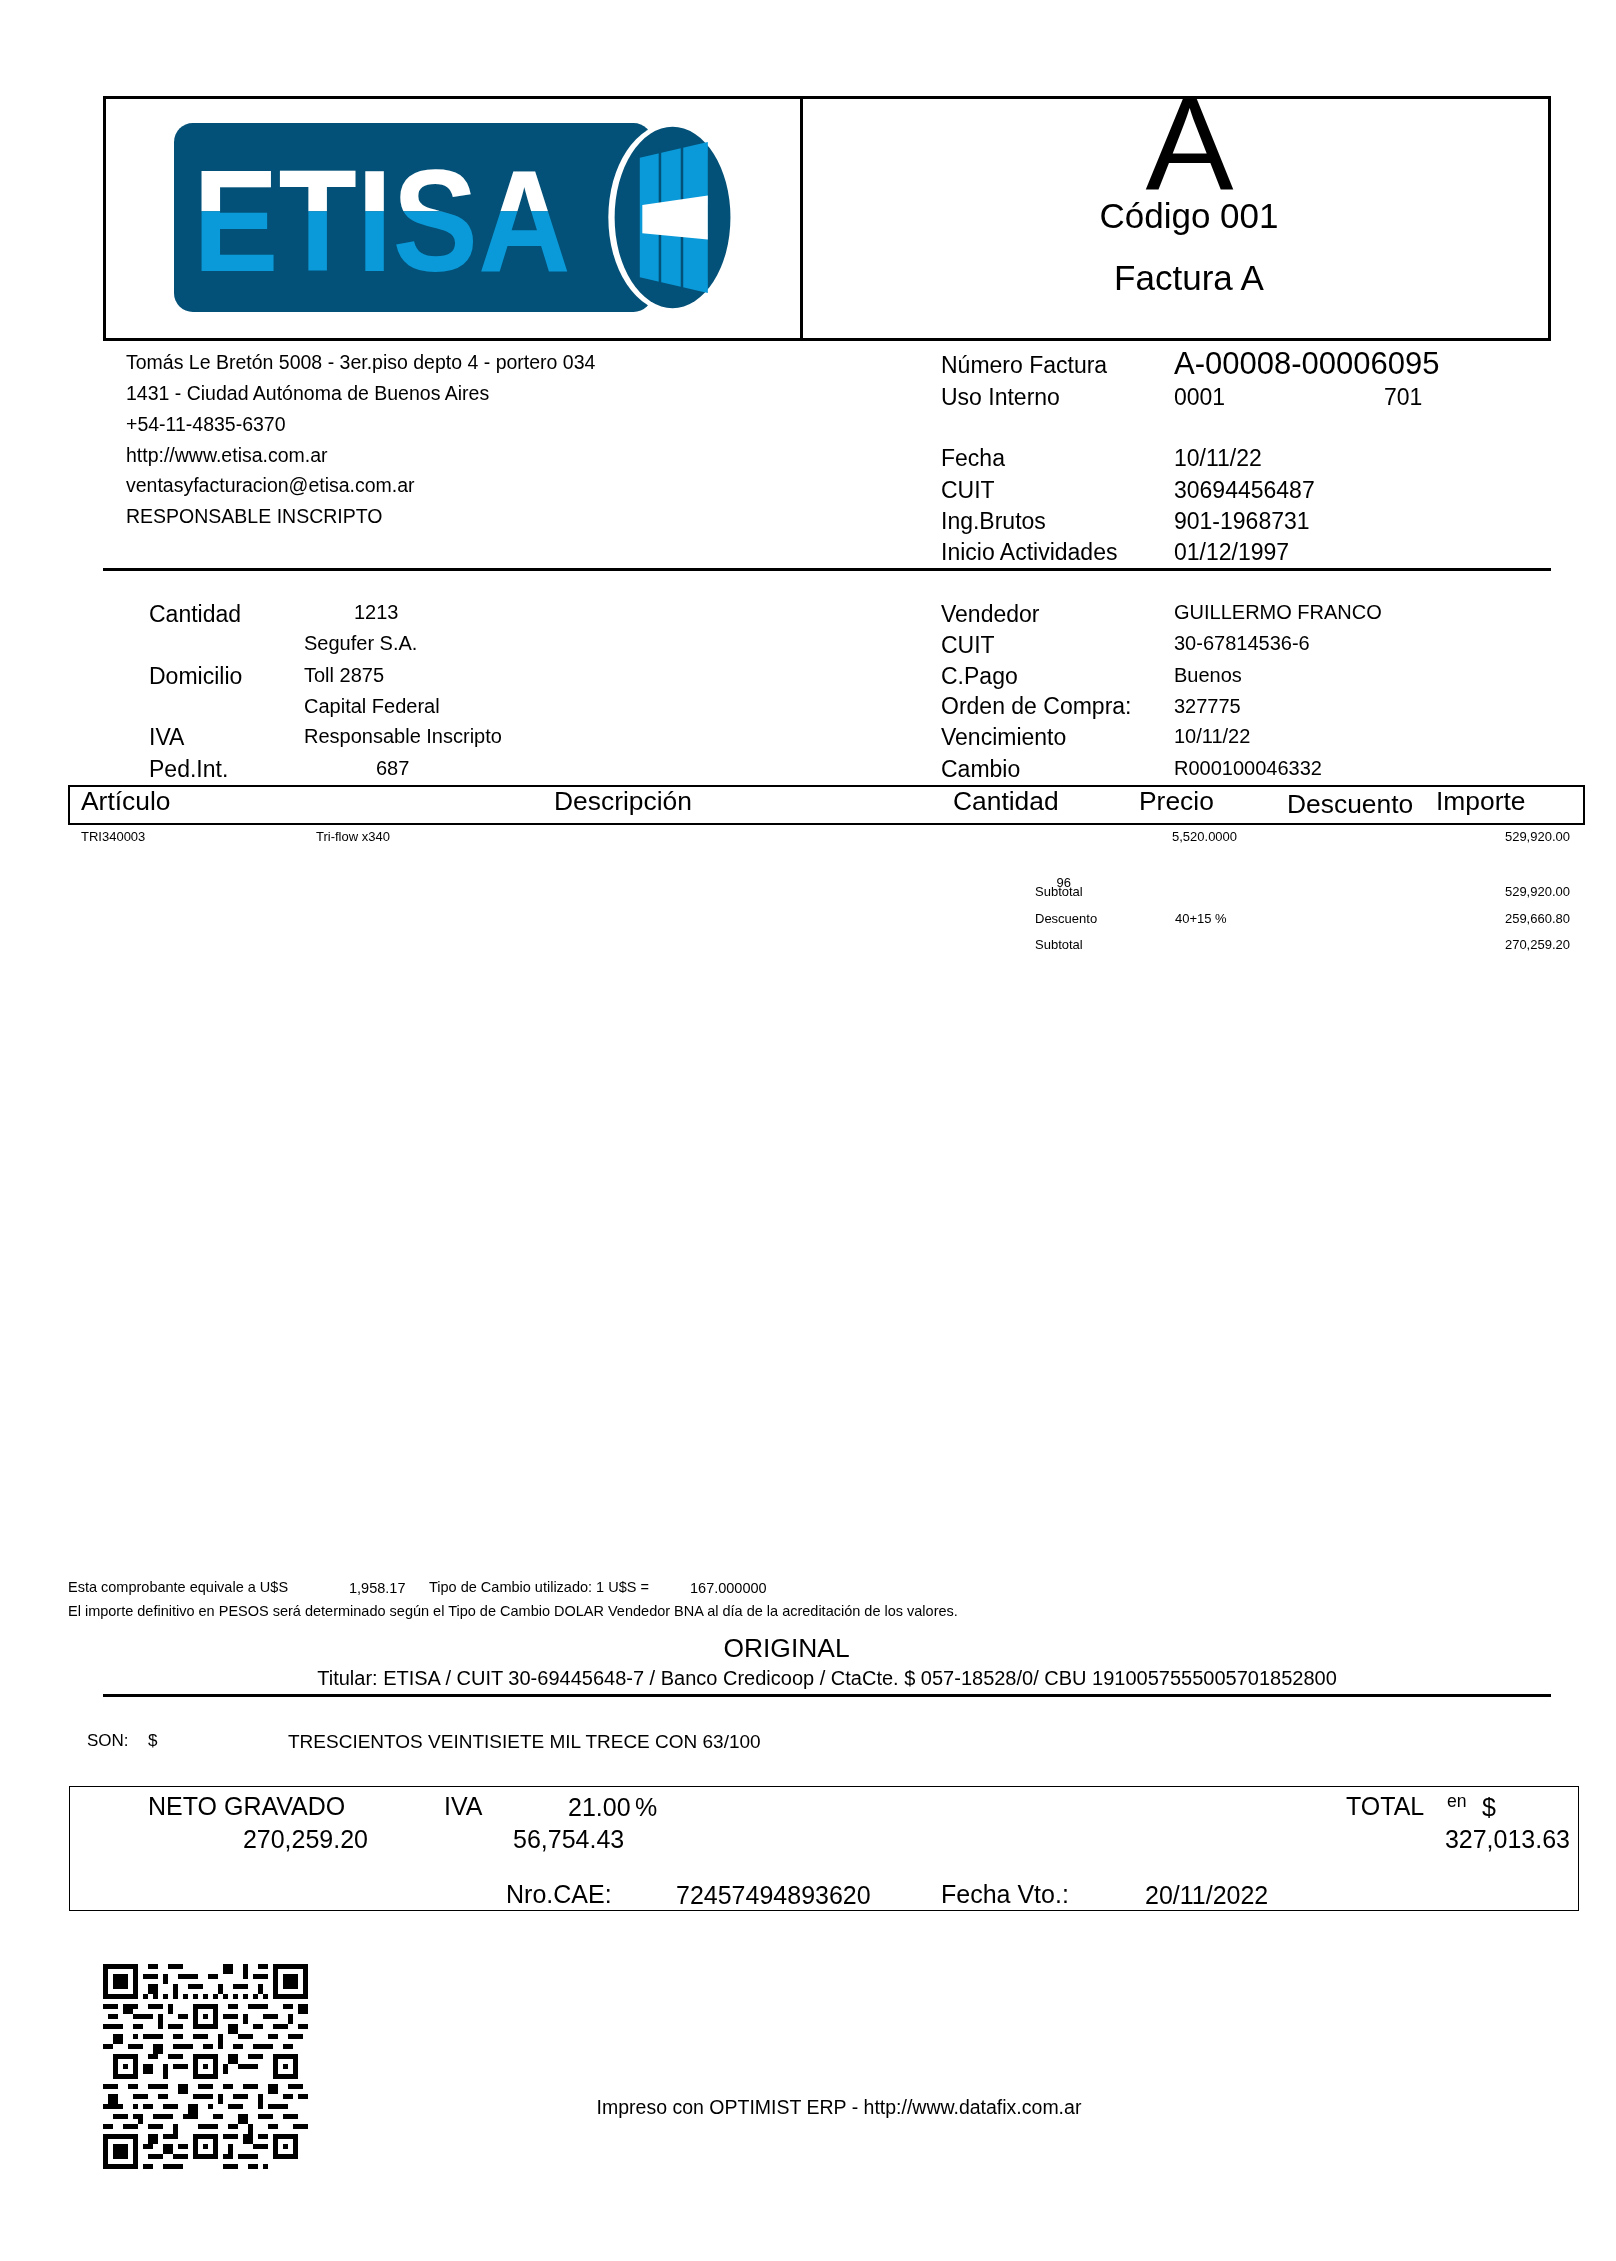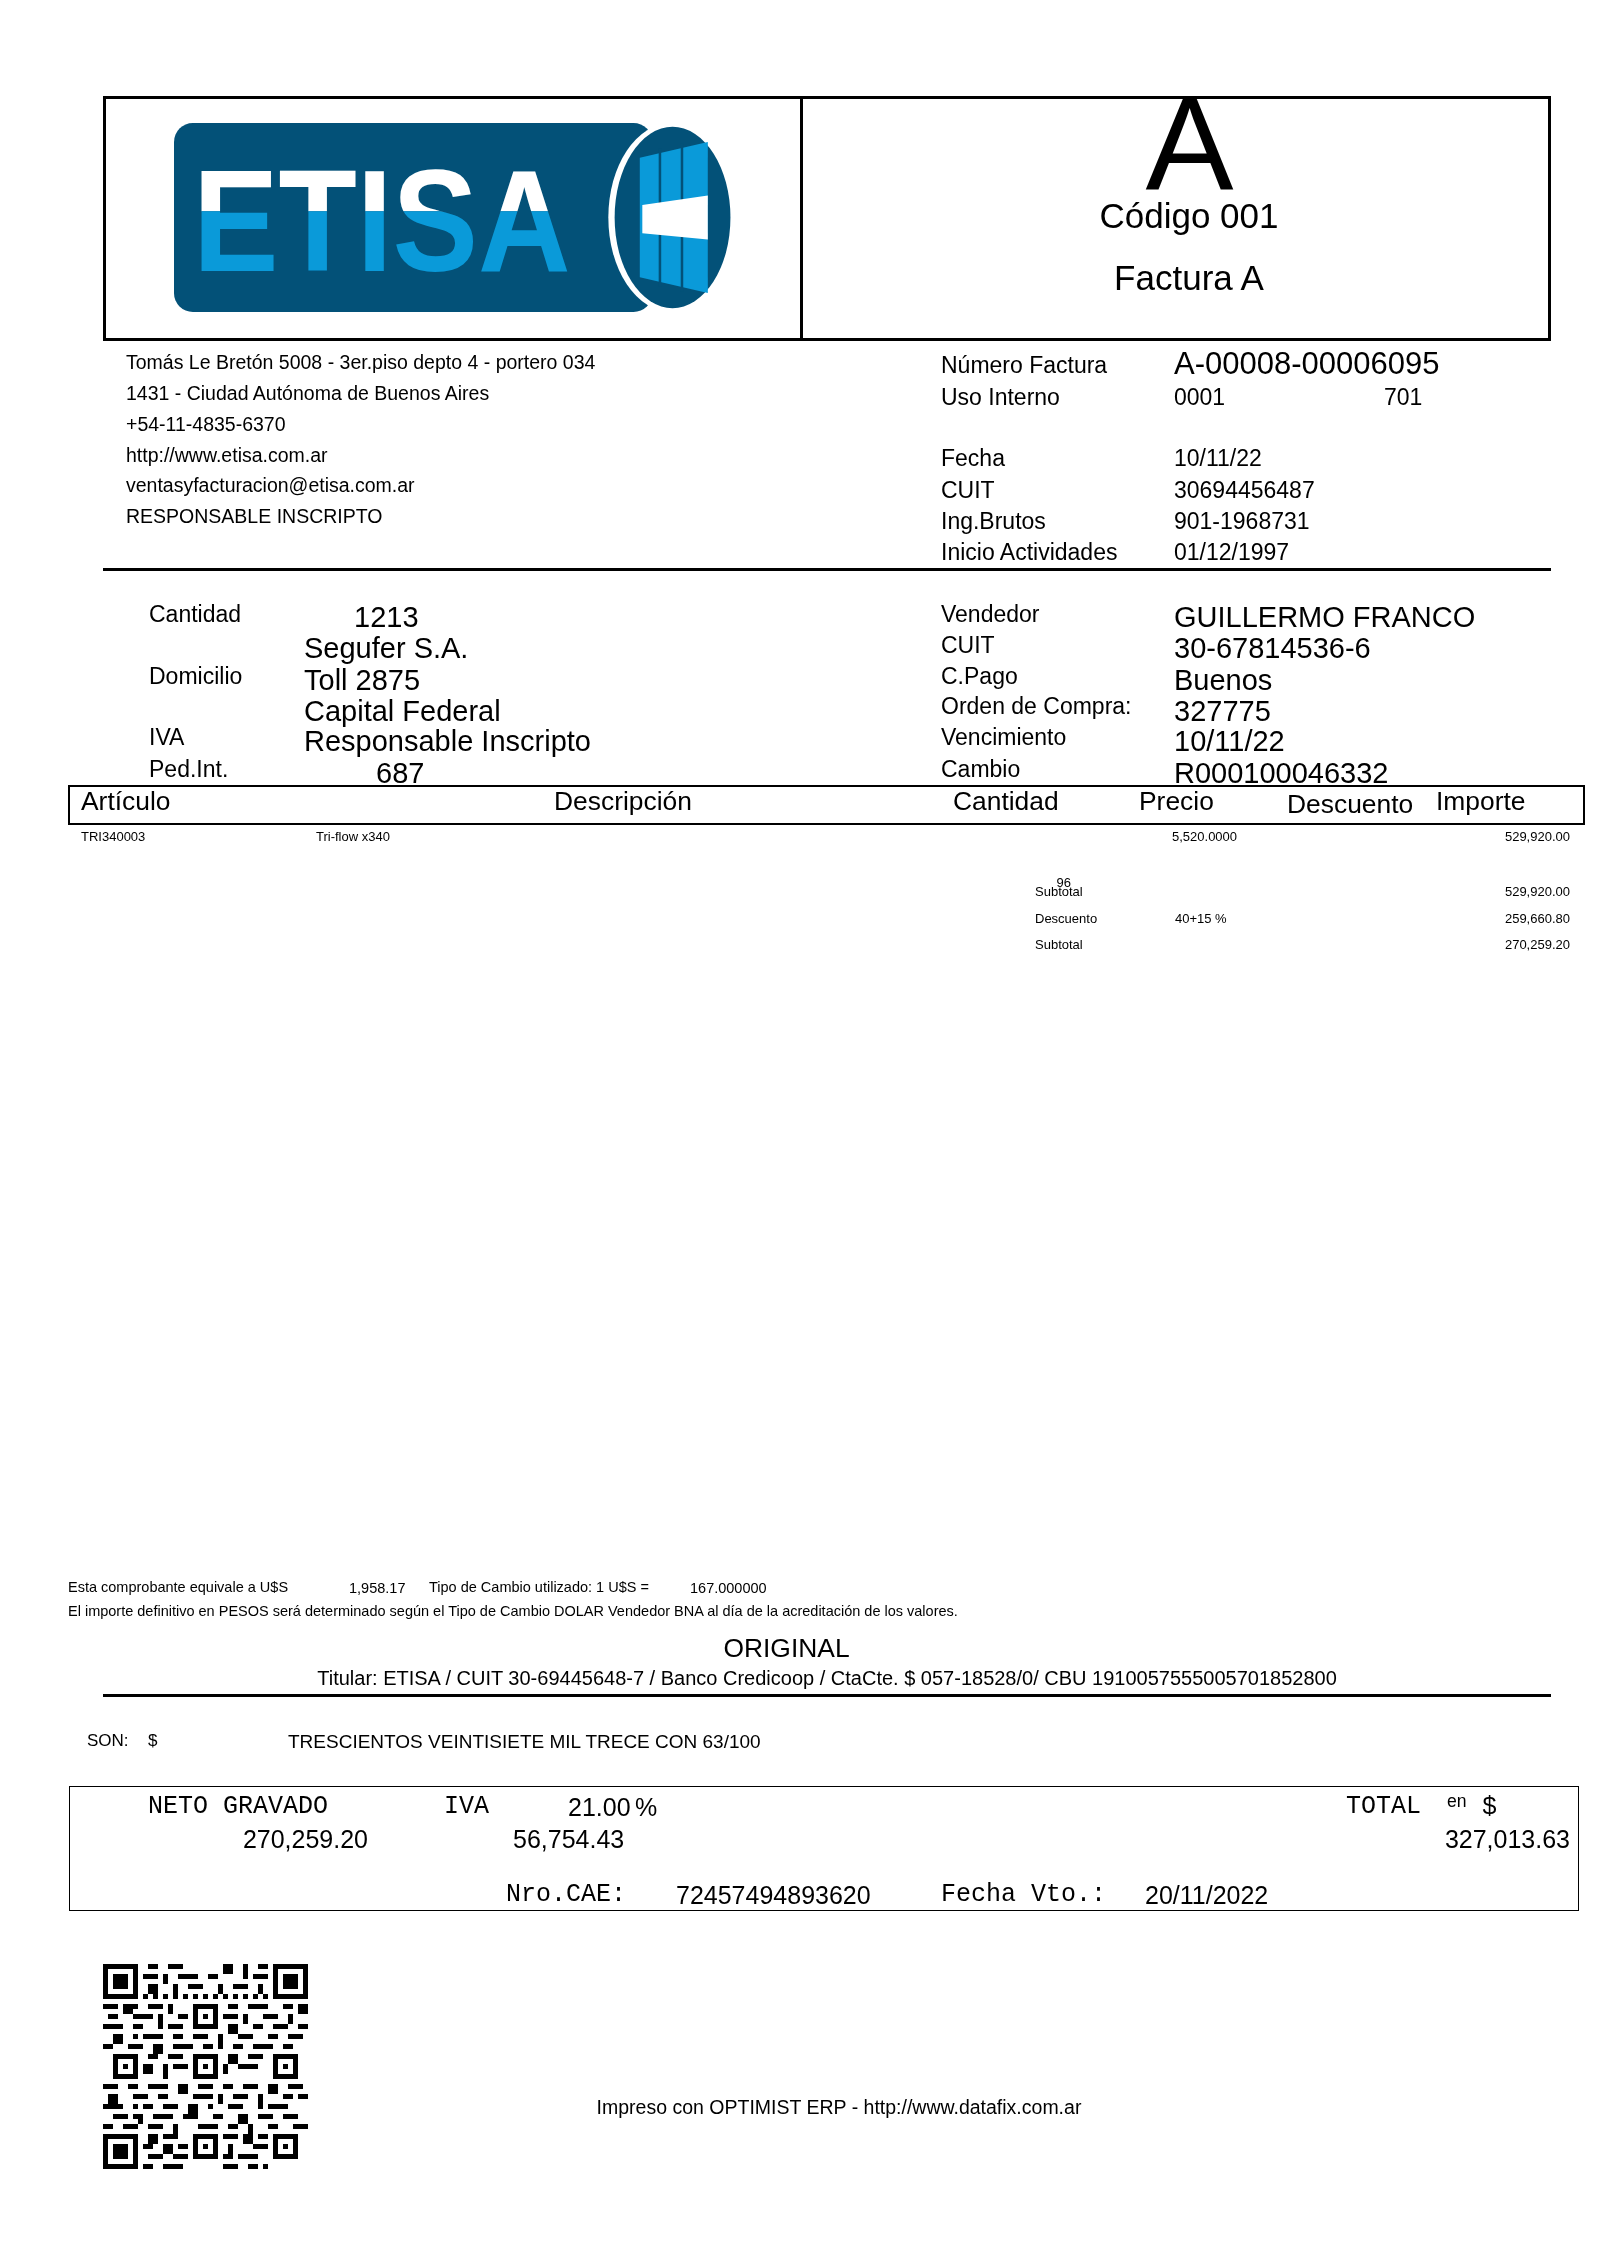--- a/index.html
+++ b/index.html
@@ -10,31 +10,31 @@
              border:3.1px solid #000; box-sizing:border-box; }
   .hdr-divider { position:absolute; left:800px; top:96px; width:3.1px; height:245px; background:#000; }
   .logo { position:absolute; left:174px; top:123px; width:564px; height:189px; }
   .big-a { position:absolute; left:1070px; top:88px; width:239px; text-align:center;
            font-size:132px; line-height:113px; }
   .codigo { position:absolute; left:1000px; top:196px; width:378px; text-align:center; font-size:35px; }
   .factura { position:absolute; left:1000px; top:258px; width:378px; text-align:center; font-size:35px; }
   .company-line { position:absolute; left:126px; width:661px; text-align:left; font-size:19.5px; }
   .lbl { font-size:23px; }
   .val { font-size:23px; }
-  .val-sm { font-size:29px; }
+  .val-sm { font-size:20px; }
   .rule { position:absolute; background:#000; }
   .items-head { position:absolute; left:68px; top:785px; width:1517px; height:40px;
                 border:2.5px solid #000; box-sizing:border-box; }
   .th { position:absolute; top:786px; font-size:26.4px; }
   .td { position:absolute; font-size:13px; }
   .num { text-align:right; }
   .small { font-size:14.5px; }
   .totals-box { position:absolute; left:69px; top:1786px; width:1510px; height:125px;
                 border:1.9px solid #000; box-sizing:border-box; }
-  .tot-lbl { font-size:25px;font-family:Liberation Mono, monospace; }
+  .tot-lbl { font-size:25px; }
   .tot-val { font-size:25px; }
   .qr { position:absolute; left:103px; top:1964px; width:205px; height:205px; }
 </style>
 </head>
 <body>
 
 <div class="hdr-box"></div>
 <div class="hdr-divider"></div>
 
 <svg class="logo" viewBox="0 0 896 300" xmlns="http://www.w3.org/2000/svg">

